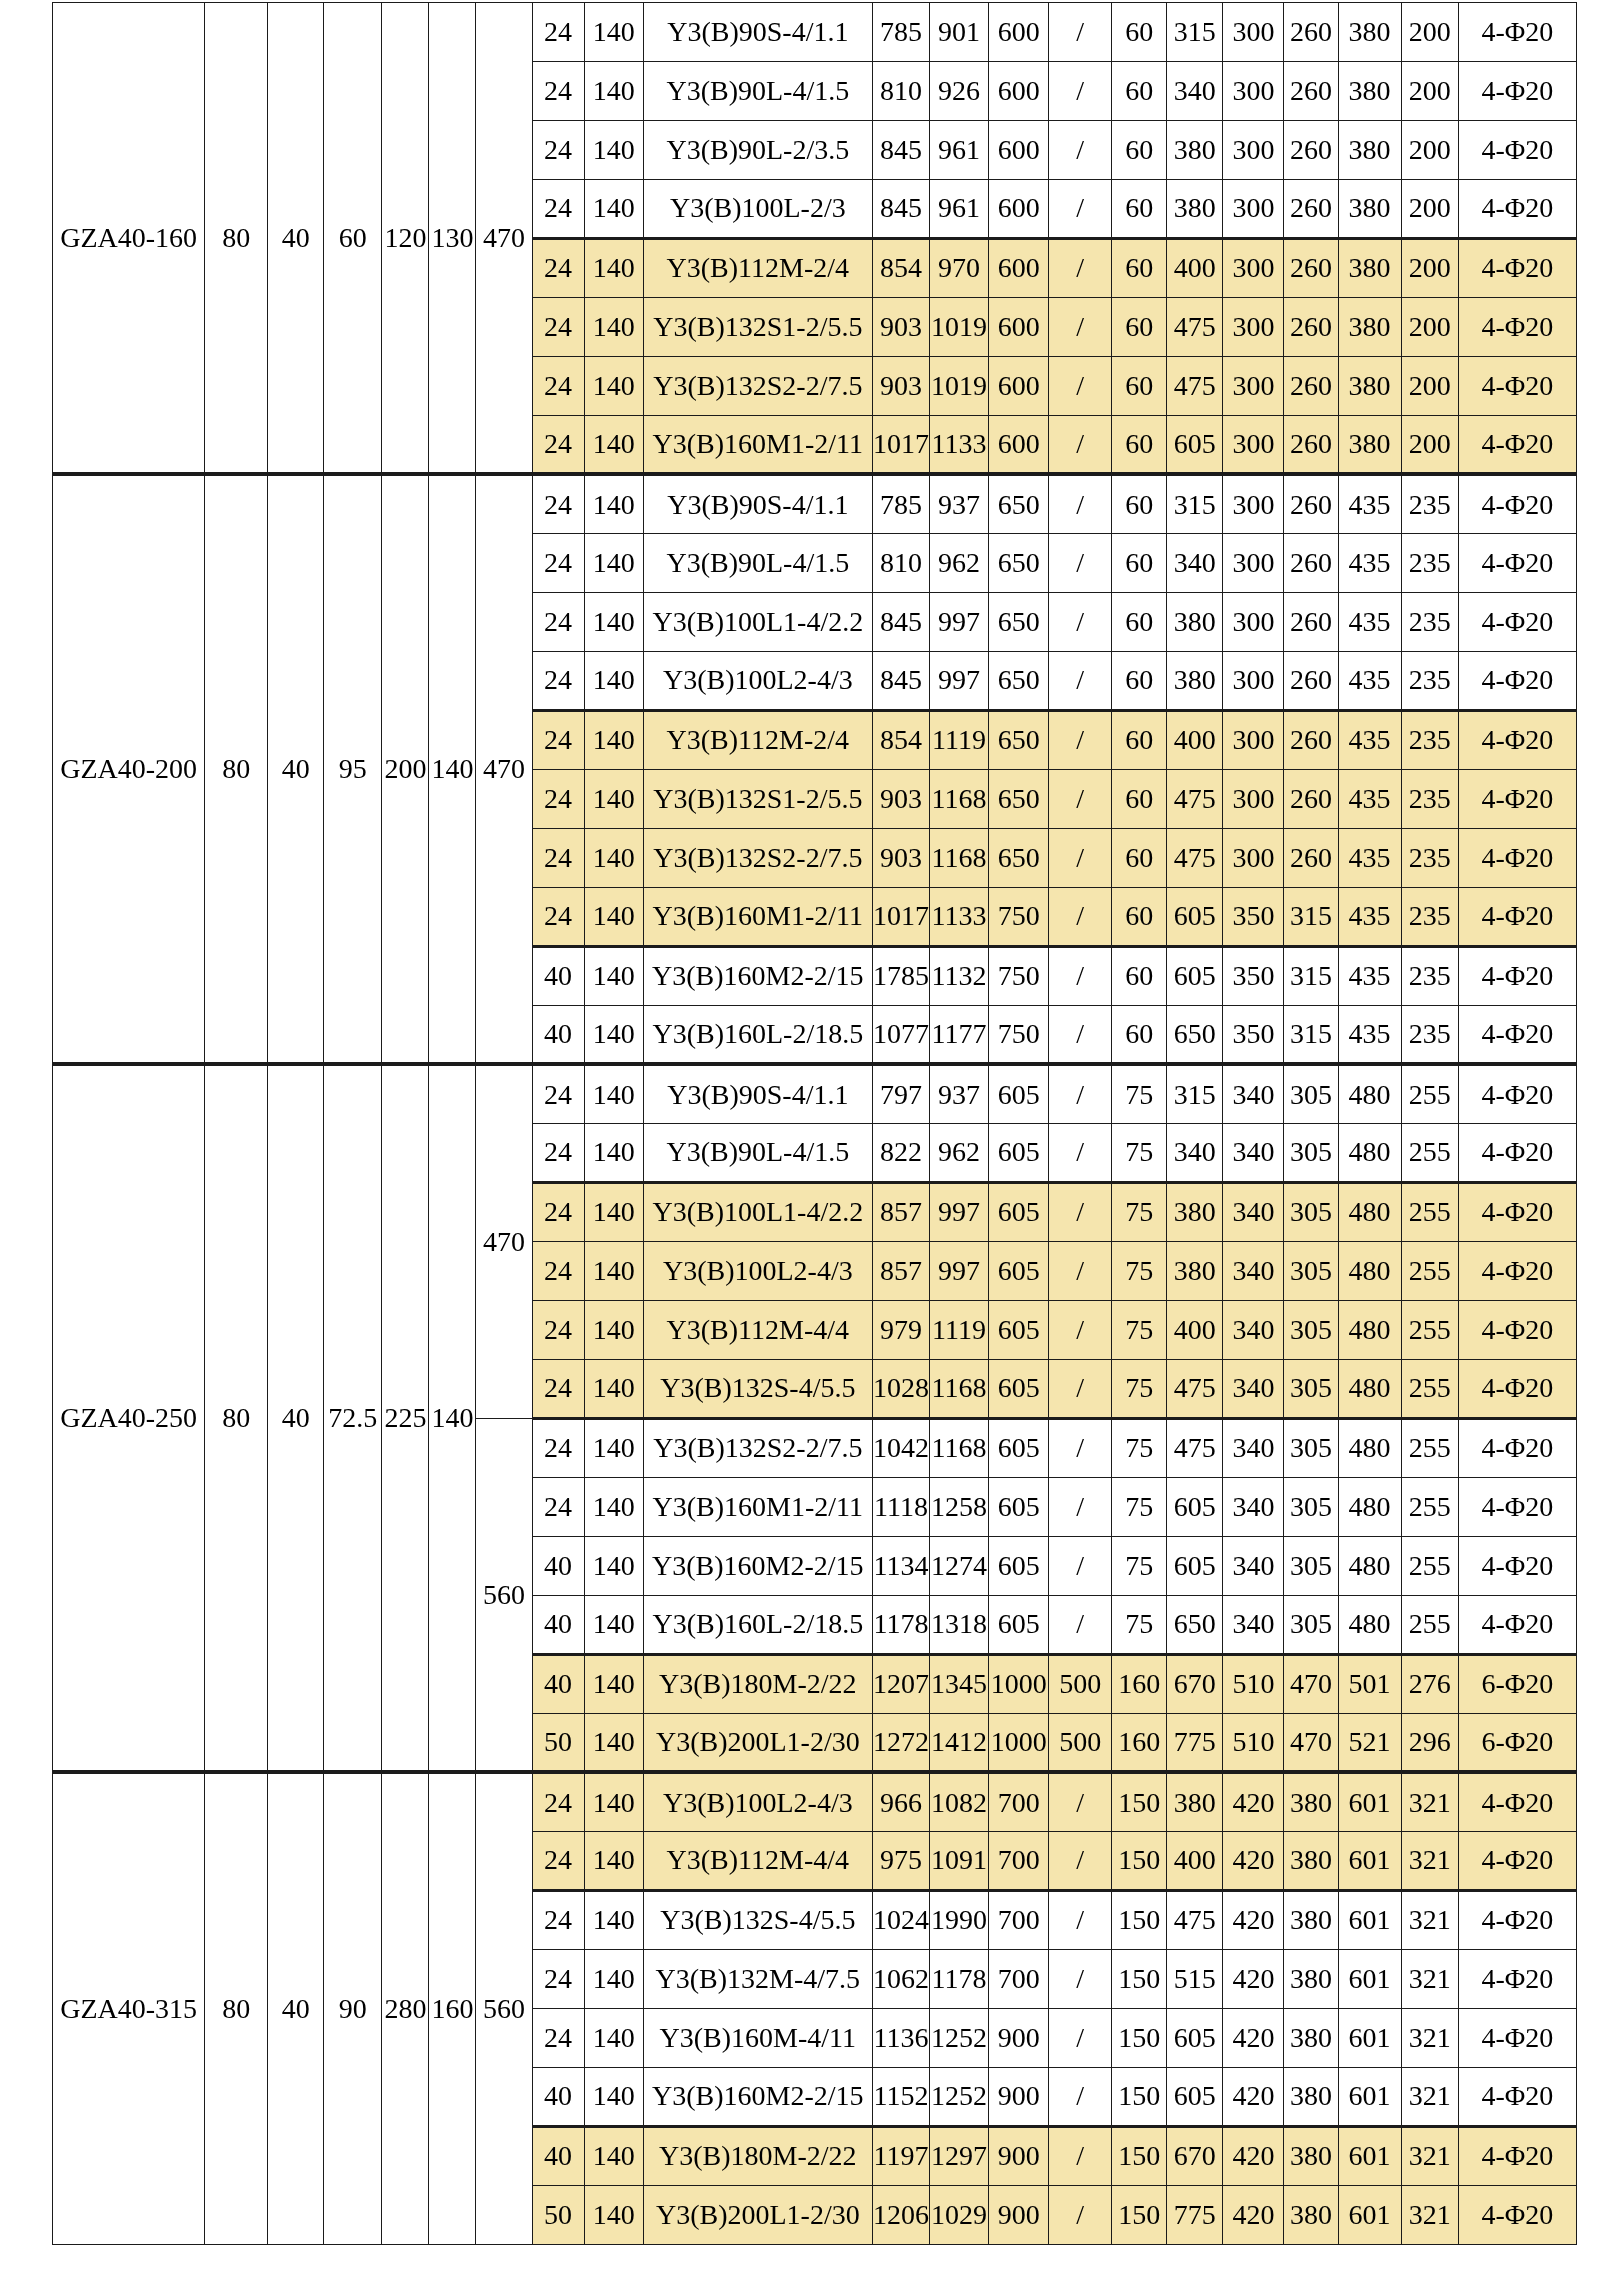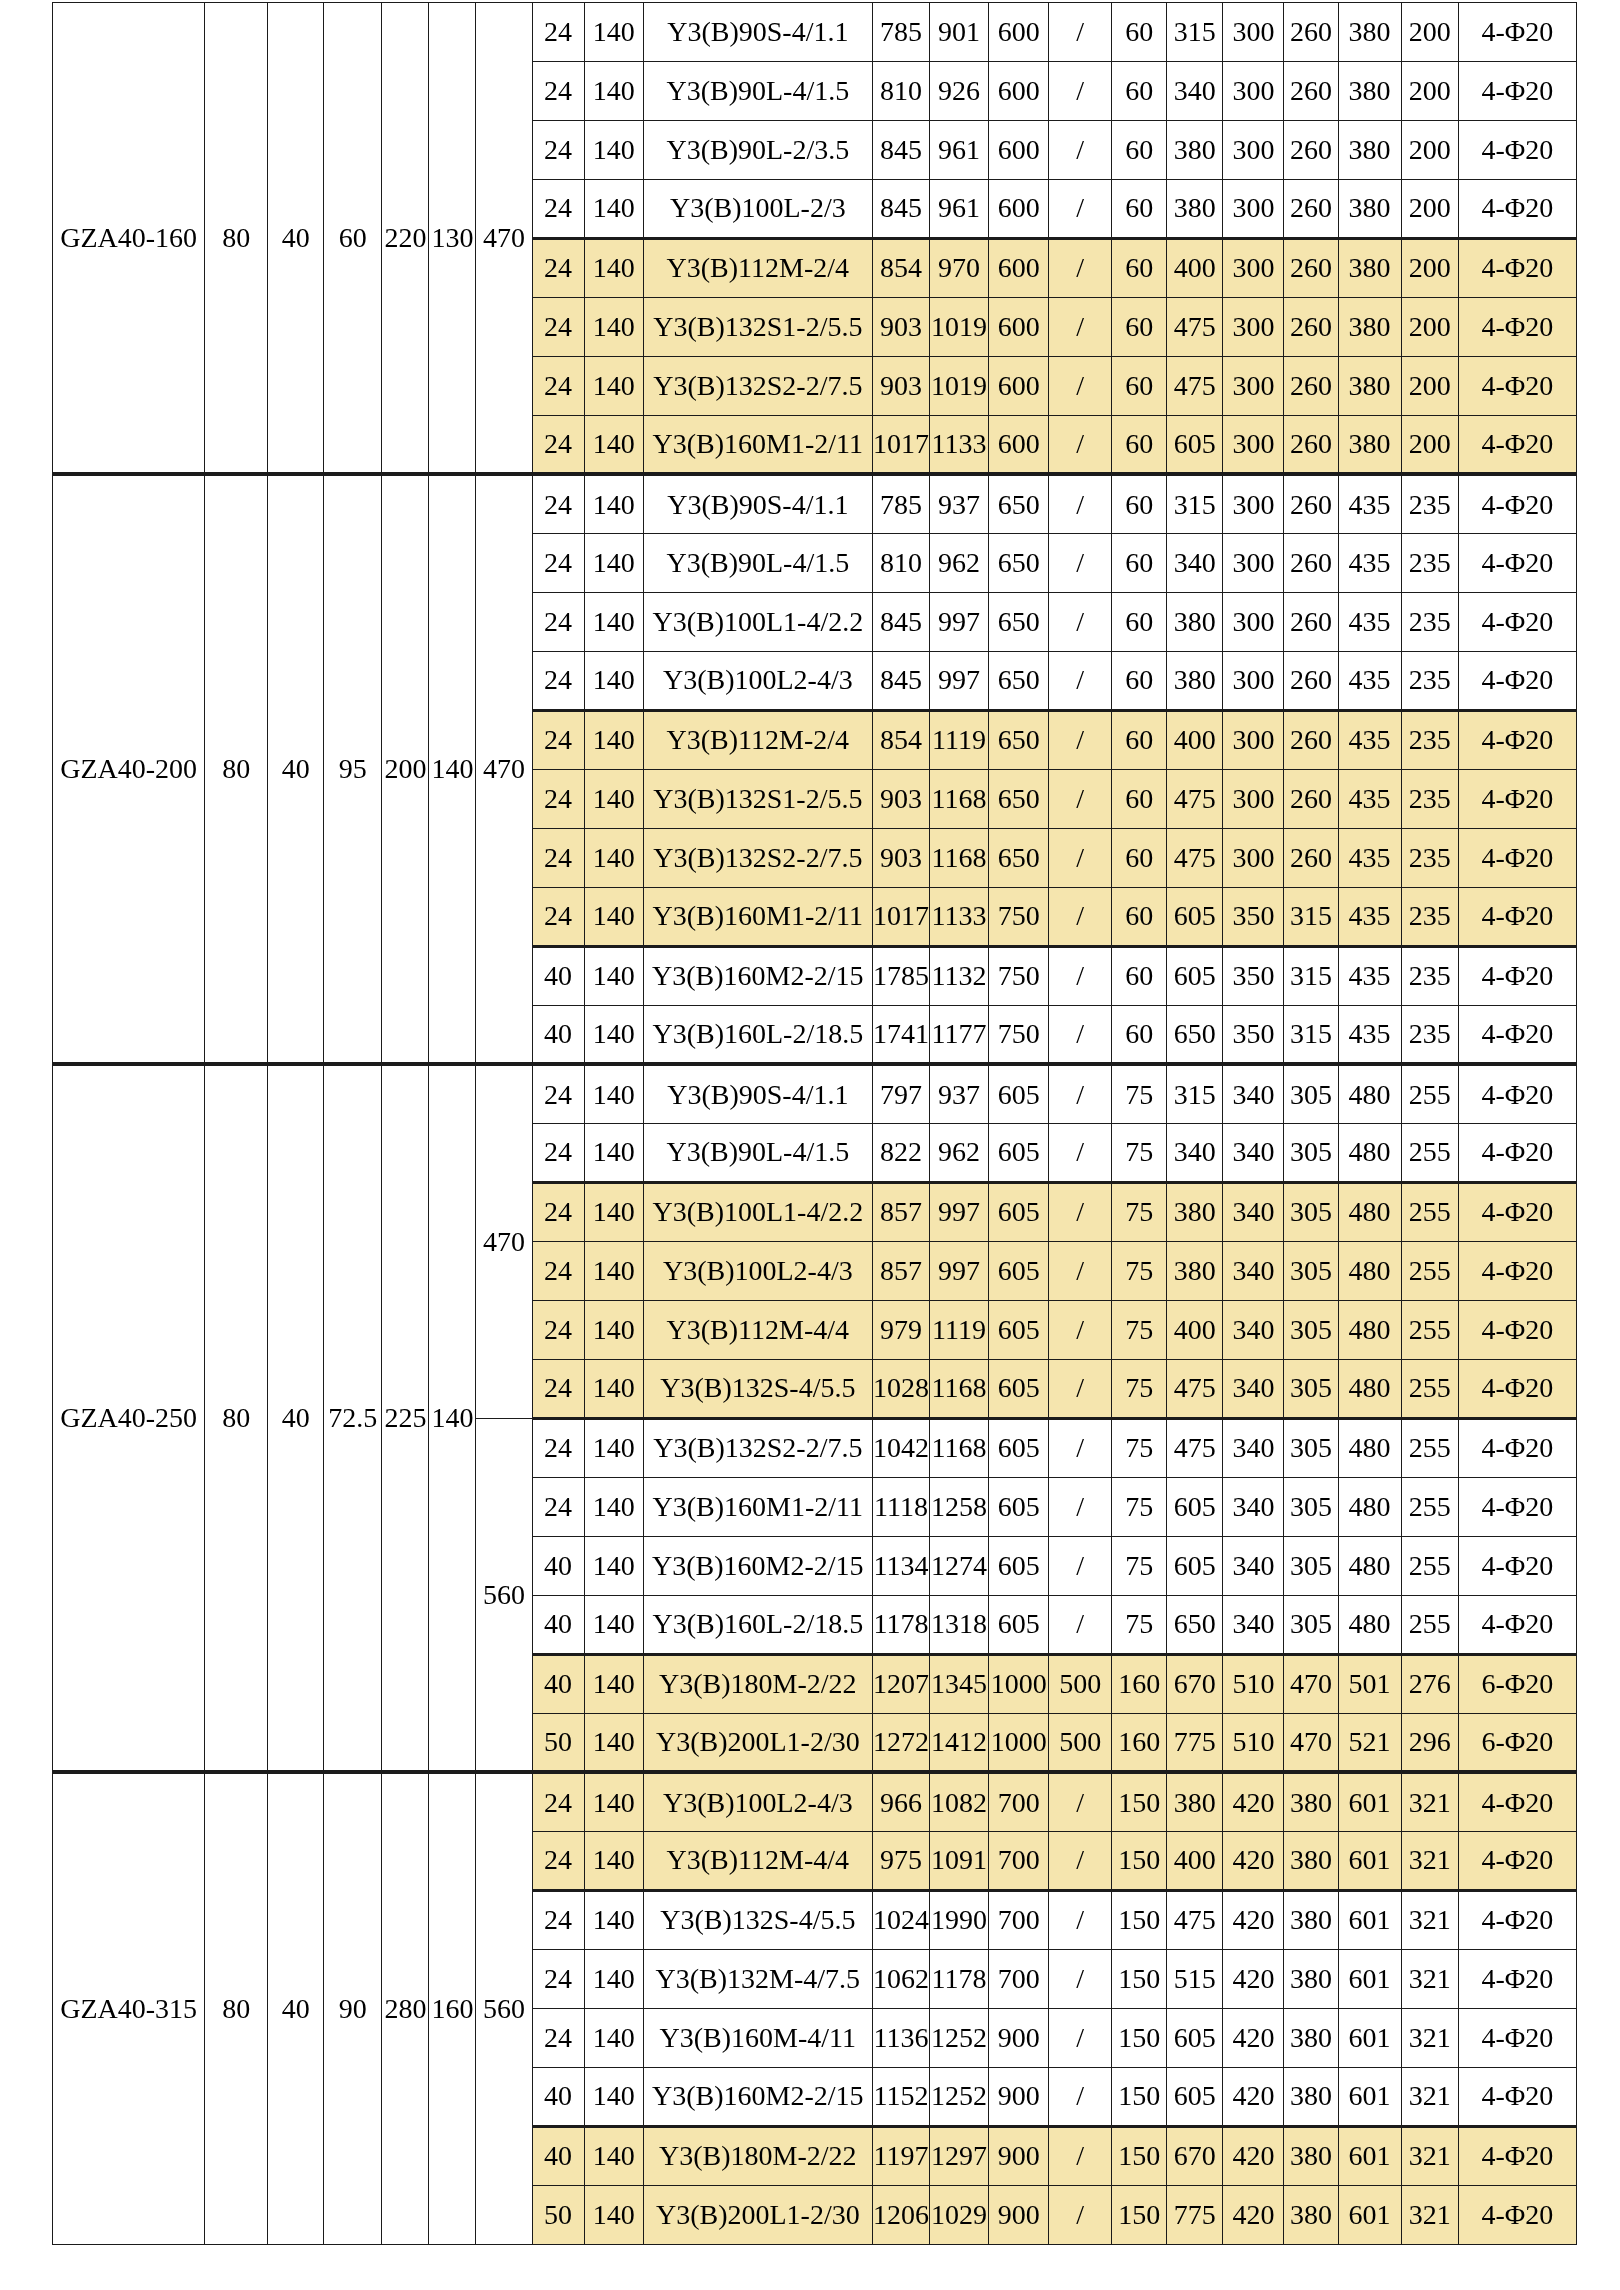--- a/index.html
+++ b/index.html
@@ -64,21 +64,21 @@
       <col style="width:63px">
         <col style="width:57px">
         <col style="width:118px">
     </colgroup>
     <tbody id="spec-body">
         <tr>
           <td rowspan="8">GZA40-160</td>
           <td rowspan="8">80</td>
           <td rowspan="8">40</td>
           <td rowspan="8">60</td>
-          <td rowspan="8">220</td>
+          <td rowspan="8">120</td>
           <td rowspan="8">130</td>
           <td rowspan="8">470</td>
           <td class="datacell">24</td>
           <td class="datacell">140</td>
           <td class="datacell modelcol">Y3(B)90S-4/1.1</td>
           <td class="datacell">785</td>
           <td class="datacell">901</td>
           <td class="datacell">600</td>
           <td class="datacell">/</td>
           <td class="datacell">60</td>
@@ -349,21 +349,21 @@
           <td class="datacell">350</td>
           <td class="datacell">315</td>
           <td class="datacell">435</td>
           <td class="datacell">235</td>
           <td class="datacell">4-Φ20</td>
         </tr>
         <tr>
           <td class="datacell">40</td>
           <td class="datacell">140</td>
           <td class="datacell modelcol">Y3(B)160L-2/18.5</td>
-          <td class="datacell">1741</td>
+          <td class="datacell">1077</td>
           <td class="datacell">1177</td>
           <td class="datacell">750</td>
           <td class="datacell">/</td>
           <td class="datacell">60</td>
           <td class="datacell">650</td>
           <td class="datacell">350</td>
           <td class="datacell">315</td>
           <td class="datacell">435</td>
           <td class="datacell">235</td>
           <td class="datacell">4-Φ20</td>

